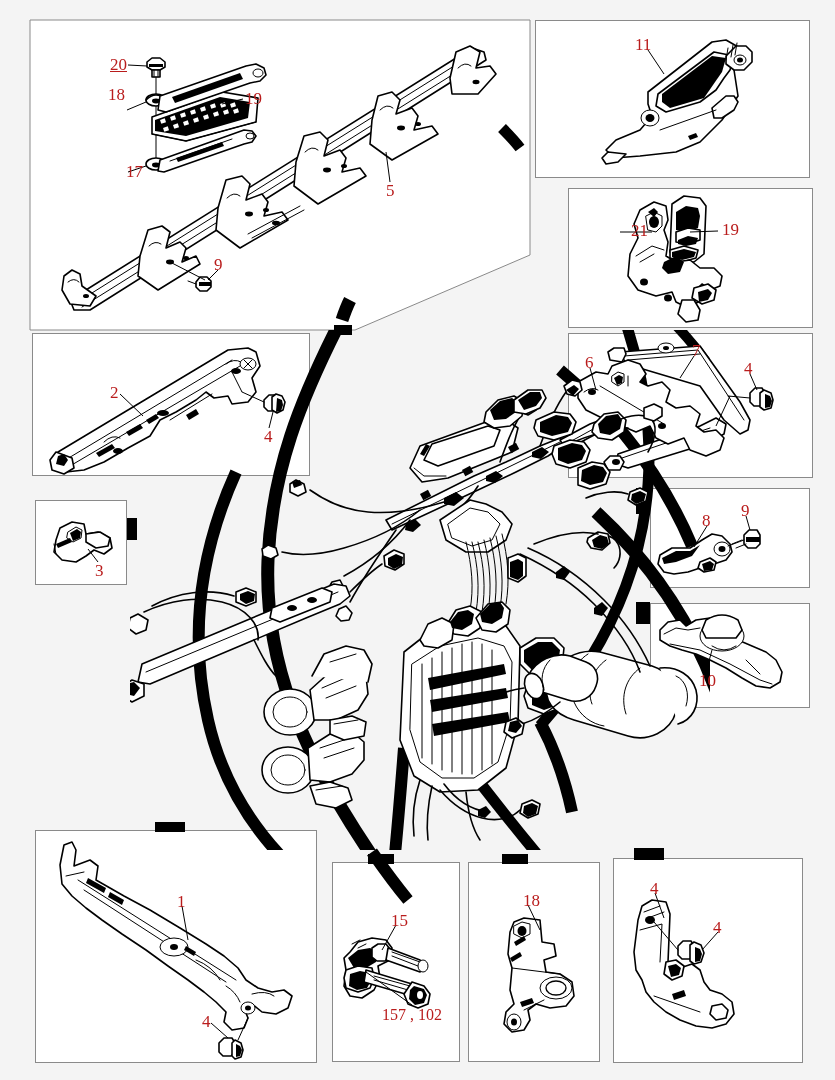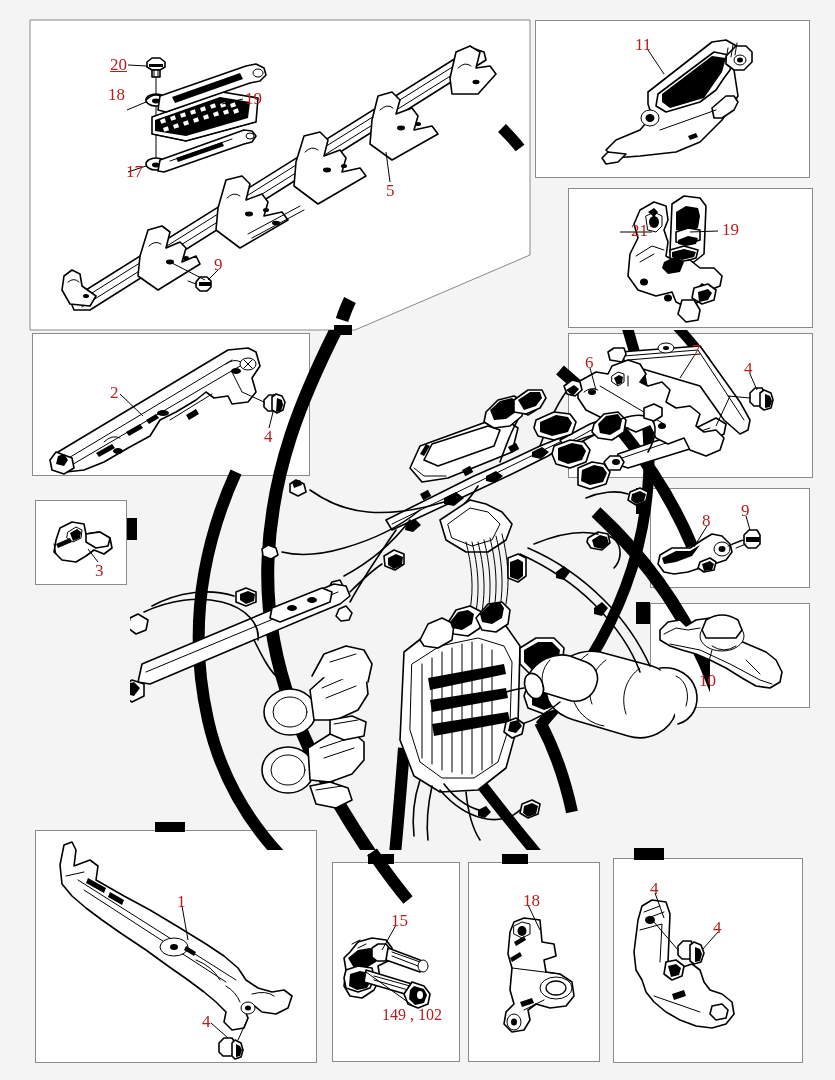--- a/index.html
+++ b/index.html
@@ -691,20 +691,20 @@
 
   <div class="calloutnum" style="left:702px;top:512px;">8</div>
   <div class="calloutnum" style="left:741px;top:502px;">9</div>
 
   <div class="calloutnum" style="left:699px;top:672px;">10</div>
 
   <div class="calloutnum" style="left:177px;top:893px;">1</div>
   <div class="calloutnum" style="left:202px;top:1013px;">4</div>
 
   <div class="calloutnum" style="left:391px;top:912px;">15</div>
-  <div class="calloutnum small" style="left:382px;top:1007px;">149 , 102</div>
+  <div class="calloutnum small" style="left:382px;top:1007px;">157 , 102</div>
 
   <div class="calloutnum" style="left:523px;top:892px;">18</div>
 
   <div class="calloutnum" style="left:650px;top:880px;">4</div>
   <div class="calloutnum" style="left:713px;top:919px;">4</div>
 
 </div>
 
 </body></html>

